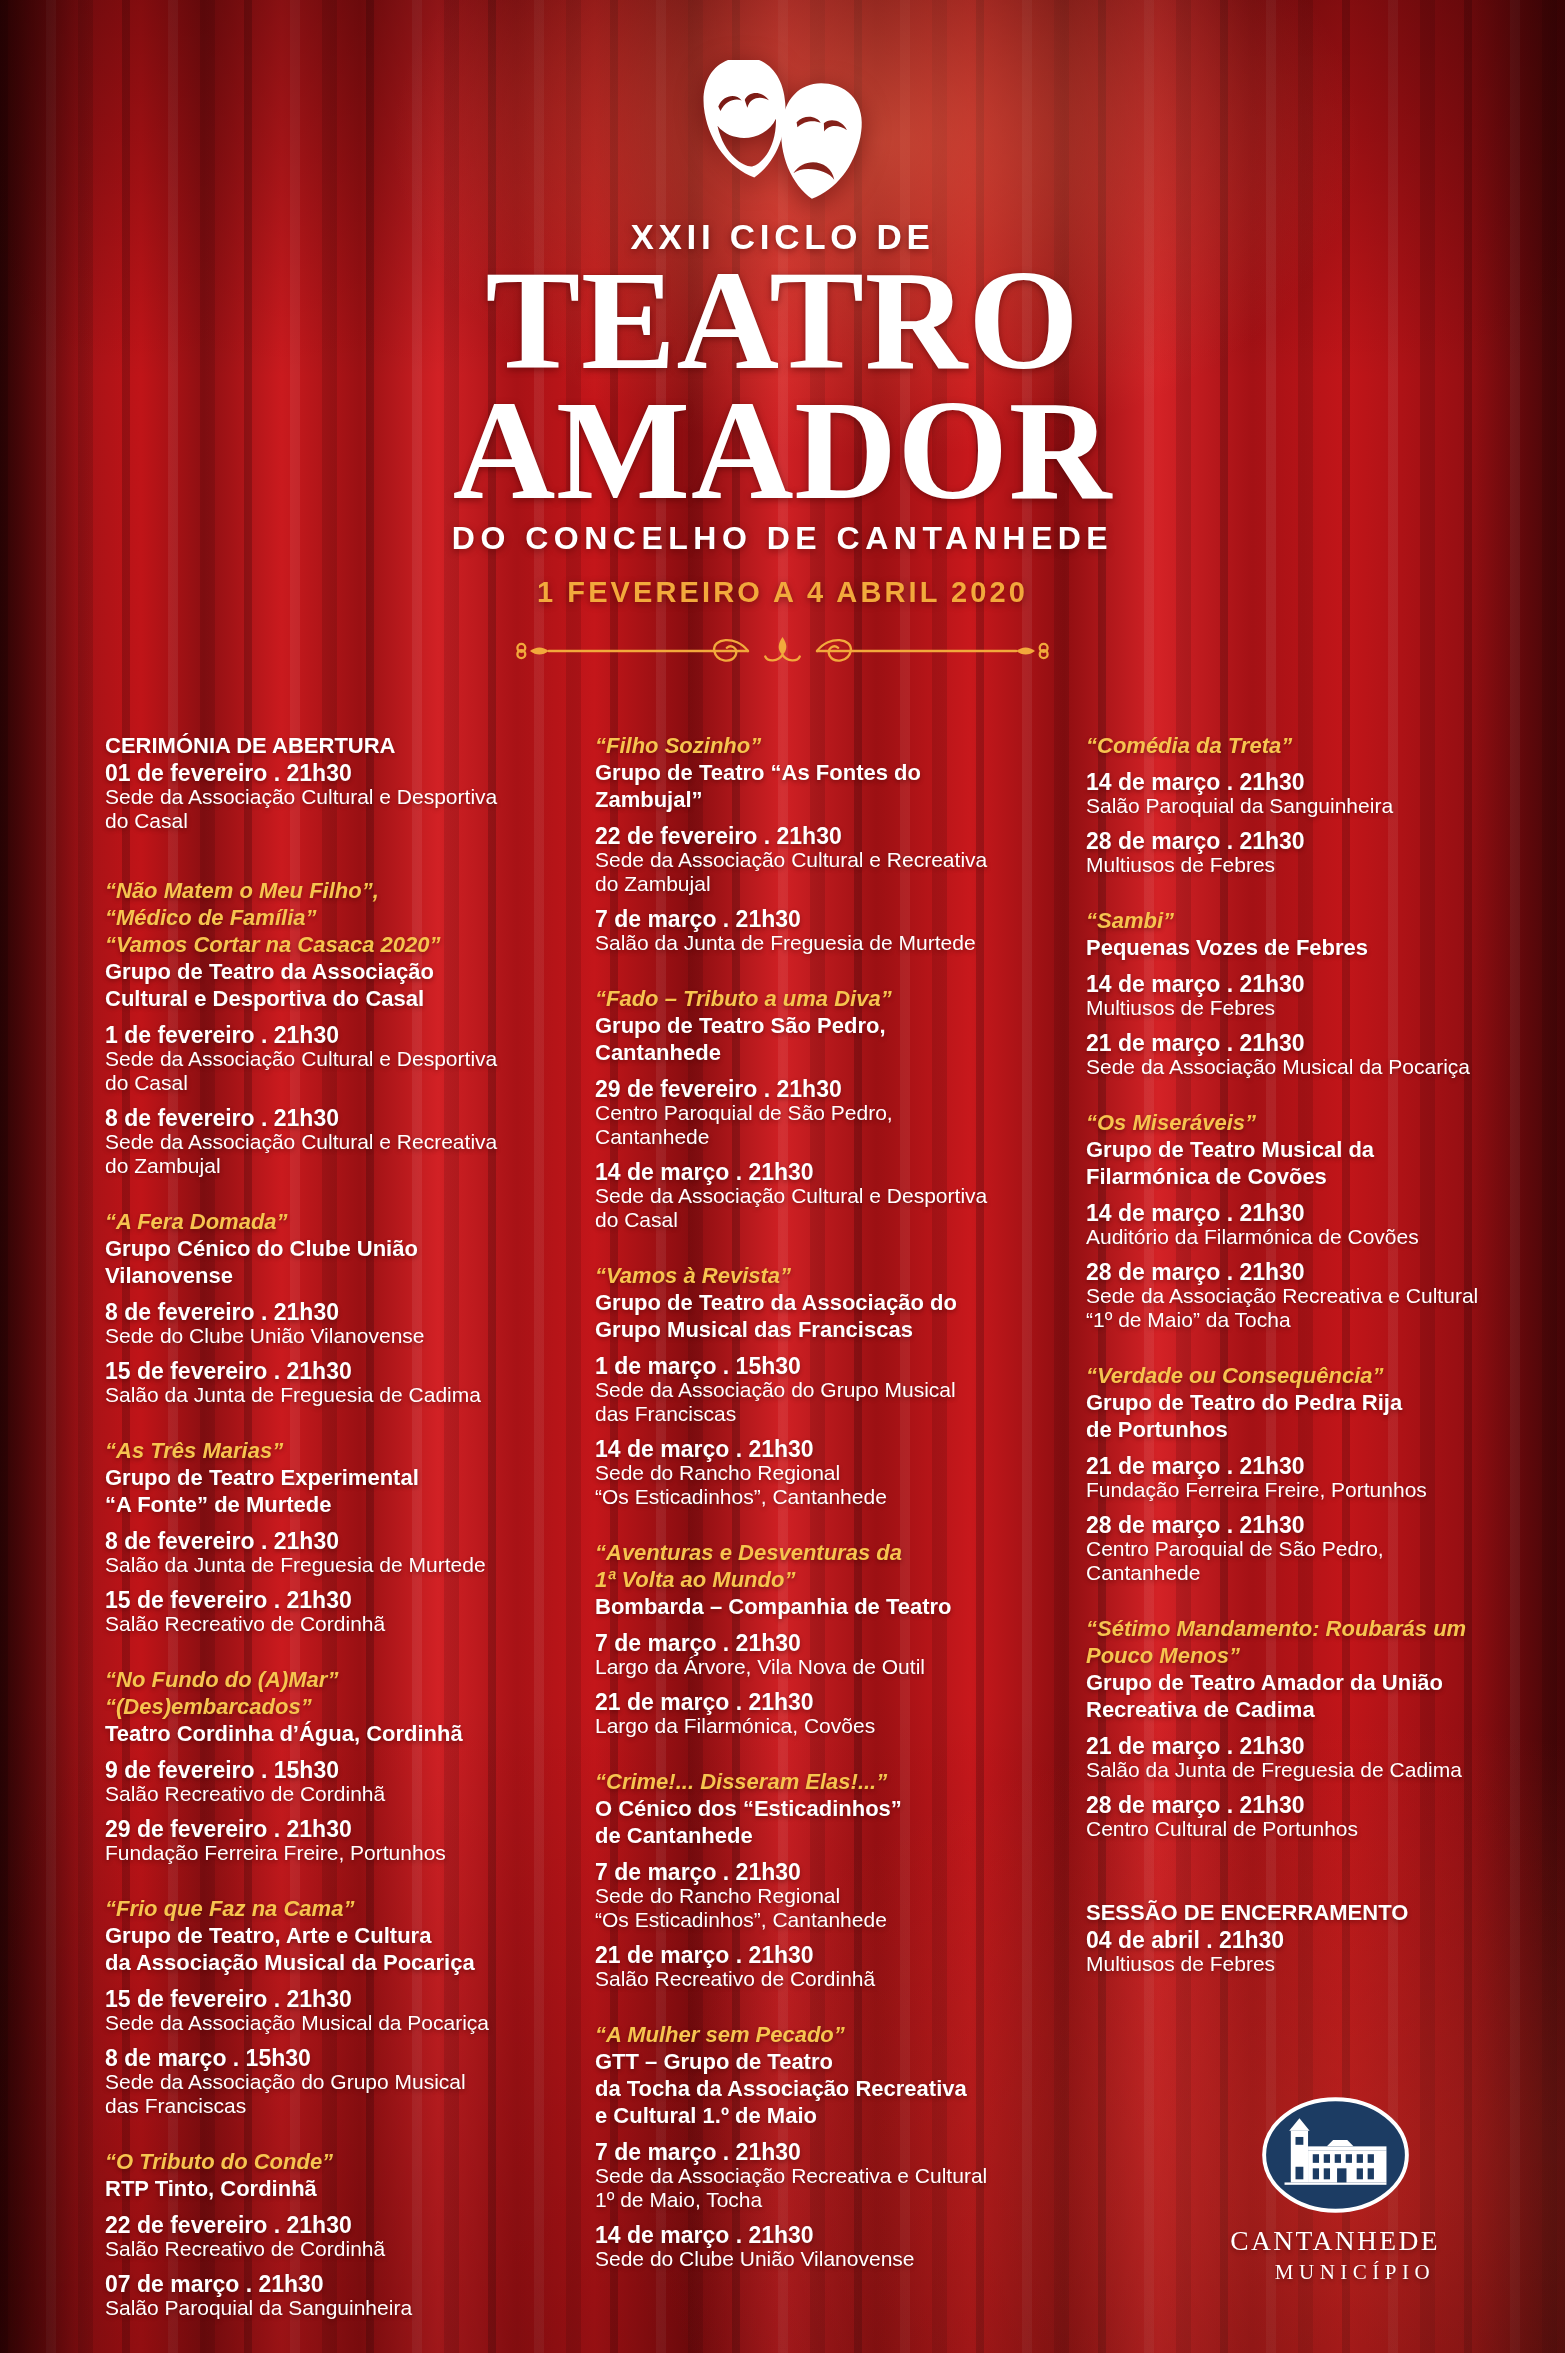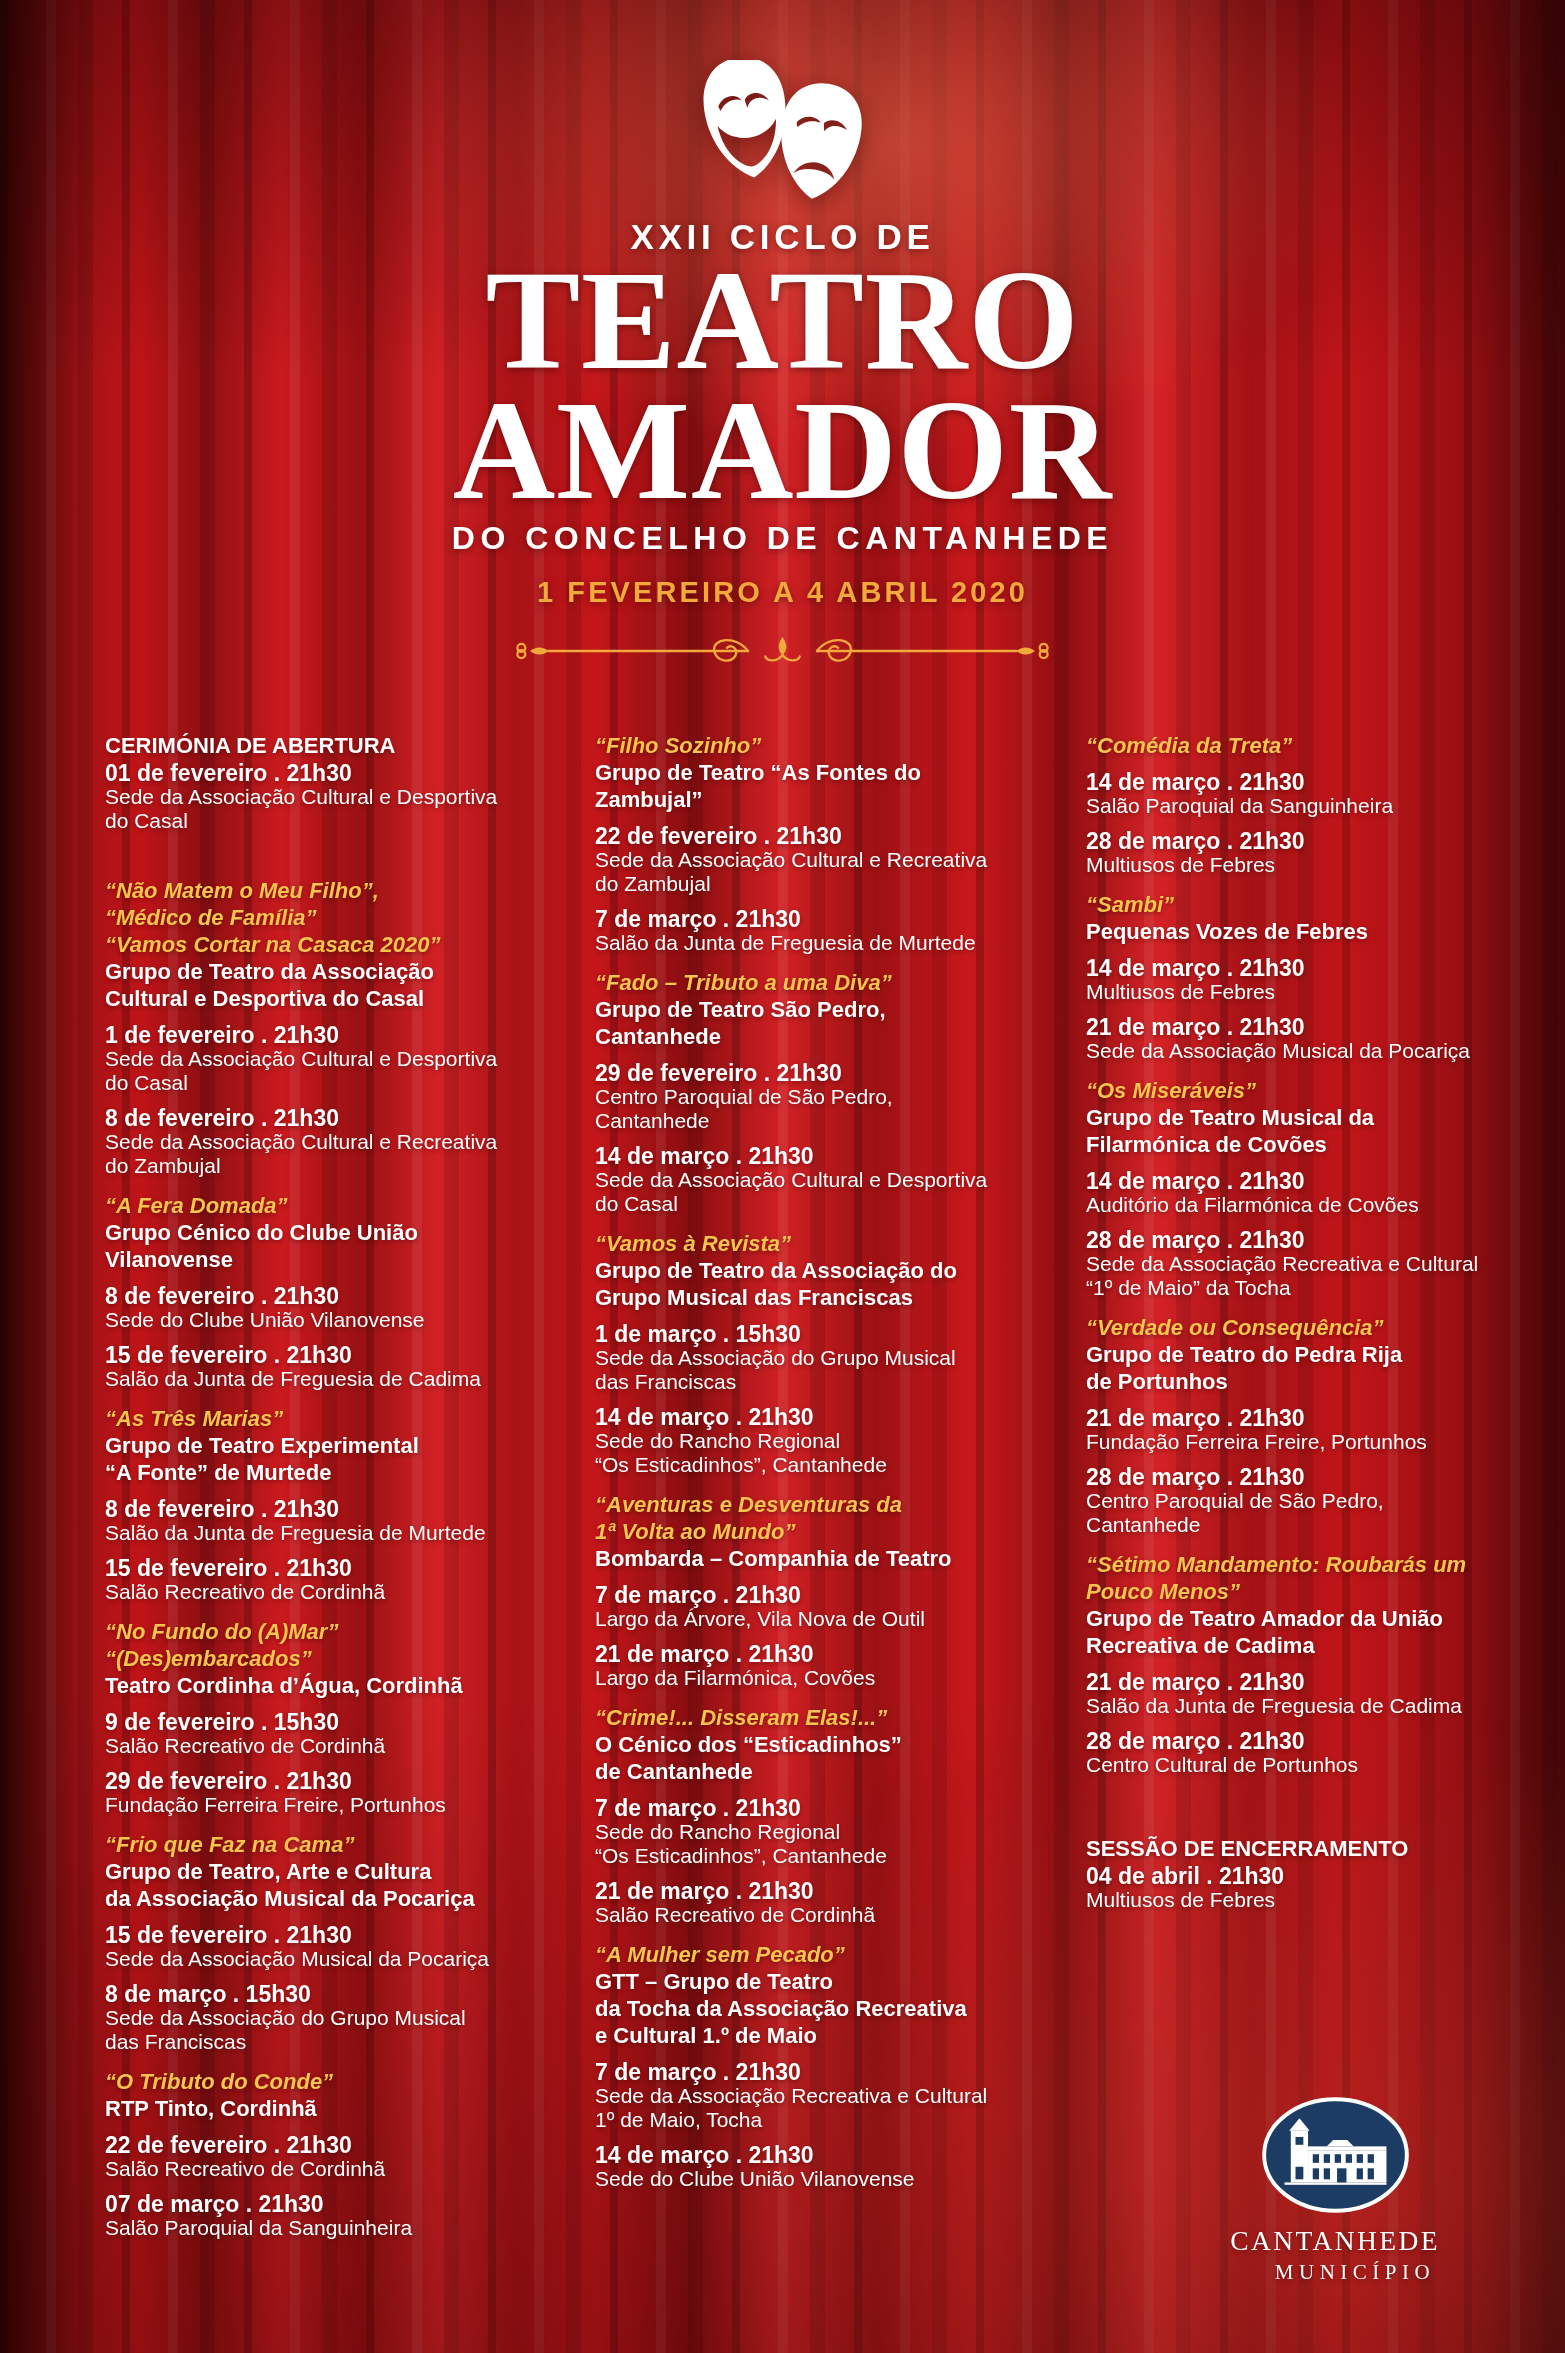--- a/index.html
+++ b/index.html
@@ -37,21 +37,21 @@
   .t1{top:249px;}
   .t2{top:379px;}
   .subtitle{top:520px;font-size:32px;font-weight:700;letter-spacing:5.5px;}
   .daterange{top:576px;font-size:29px;font-weight:700;letter-spacing:3.1px;color:#F2A93C;}
   .ornament{position:absolute;left:508px;top:632px;width:549px;height:38px;}
   
   .col{position:absolute;top:732px;text-shadow:0 1.6px 4.7px rgba(60,0,0,.45);}
   .col1{left:105px;width:471px;}
   .col2{left:595px;width:471px;}
   .col3{left:1086px;width:455px;}
-  .section{margin-top:14px;}
+  .section{margin-top:30px;}
   .section:first-child{margin-top:0;}
   .section.xl{margin-top:44px;}
   .section.closing{margin-top:58px;}
   .heading{font-size:22px;line-height:27px;font-weight:700;white-space:pre-line;}
   .ptitle{font-size:22px;line-height:27px;font-weight:700;font-style:italic;
     color:#F6C44F;white-space:pre-line;}
   .group{font-size:22px;line-height:27px;font-weight:700;white-space:pre-line;}
   .date{font-size:23px;line-height:24px;font-weight:700;margin-top:11px;}
   .heading-sec .date{margin-top:2.4px;}
   .venue{font-size:21px;line-height:24px;font-weight:400;white-space:pre-line;}

